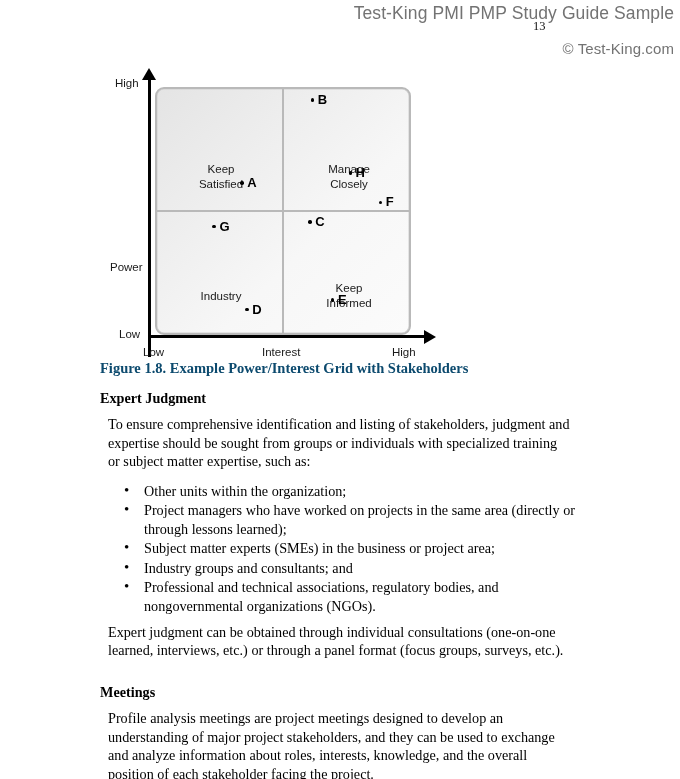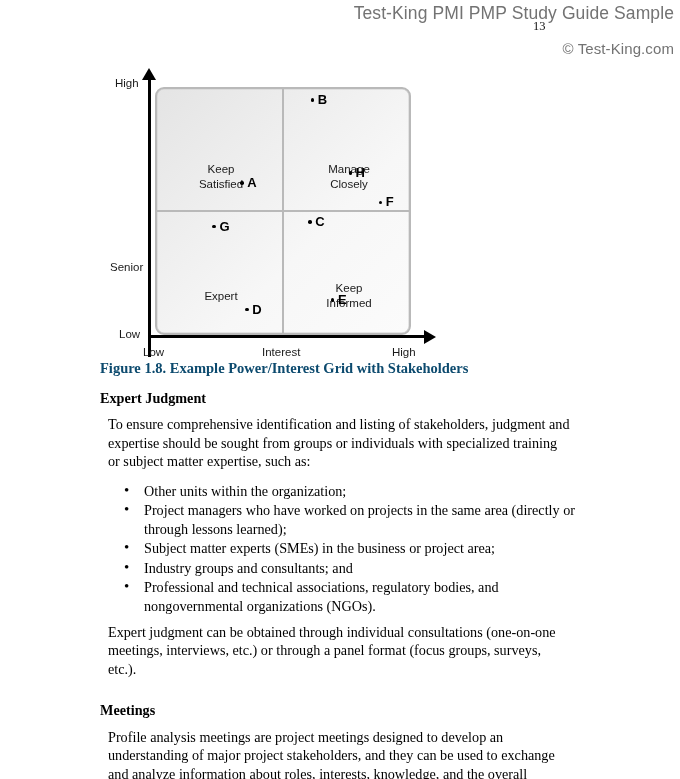--- a/index.html
+++ b/index.html
@@ -231,36 +231,36 @@
 <div class="page-number">13</div>
 
 <div class="figure-wrap">
 
   <div class="axis-y-arrow"></div>
   <div class="axis-y-line"></div>
   <div class="axis-x-line"></div>
   <div class="axis-x-arrow"></div>
 
   <div class="lbl lbl-high-y">High</div>
-  <div class="lbl lbl-power">Senior</div>
+  <div class="lbl lbl-power">Power</div>
   <div class="lbl lbl-low-y">Low</div>
 
   <div class="lbl lbl-low-x">Low</div>
   <div class="lbl lbl-interest">Interest</div>
   <div class="lbl lbl-high-x">High</div>
 
   <div class="grid-box">
     <div class="grid-vline"></div>
     <div class="grid-hline"></div>
 
     <div class="quad-label q-keep-satisfied">Keep
 Satisfied</div>
     <div class="quad-label q-manage-closely">Manage
 Closely</div>
-    <div class="quad-label q-monitor">Expert</div>
+    <div class="quad-label q-monitor">Industry</div>
     <div class="quad-label q-keep-informed">Keep
 Informed</div>
 
     <div class="pt" style="left: 83.16px; top: 85.72px;"><span class="dot"></span><span>A</span></div>
     <div class="pt" style="left: 153.72px; top: 2.76px;"><span class="dot"></span><span>B</span></div>
     <div class="pt" style="left: 151.2px; top: 124.76px;"><span class="dot"></span><span>C</span></div>
     <div class="pt" style="left: 88.2px; top: 212.6px;"><span class="dot"></span><span>D</span></div>
     <div class="pt" style="left: 173.88px; top: 202.84px;"><span class="dot"></span><span>E</span></div>
     <div class="pt" style="left: 221.76px; top: 105.24px;"><span class="dot"></span><span>F</span></div>
     <div class="pt" style="left: 55.44px; top: 129.64px;"><span class="dot"></span><span>G</span></div>
@@ -275,19 +275,19 @@
   <p class="para">To ensure comprehensive identification and listing of stakeholders, judgment and expertise should be sought from groups or individuals with specialized training or subject matter expertise, such as:</p>
 
   <ul class="bullets">
     <li>Other units within the organization;</li>
     <li>Project managers who have worked on projects in the same area (directly or through lessons learned);</li>
     <li>Subject matter experts (SMEs) in the business or project area;</li>
     <li>Industry groups and consultants; and</li>
     <li>Professional and technical associations, regulatory bodies, and nongovernmental organizations (NGOs).</li>
   </ul>
 
-  <p class="para">Expert judgment can be obtained through individual consultations (one-on-one meetings, interviews, etc.) or through a panel format (focus groups, surveys, etc.).</p>
+  <p class="para">Expert judgment can be obtained through individual consultations (one-on-one learned, interviews, etc.) or through a panel format (focus groups, surveys, etc.).</p>
 
   <div class="gap-md"></div>
 
   <div class="sec-head">Meetings</div>
   <p class="para">Profile analysis meetings are project meetings designed to develop an understanding of major project stakeholders, and they can be used to exchange and analyze information about roles, interests, knowledge, and the overall position of each stakeholder facing the project.</p>
 </div>
 
 </body></html>

